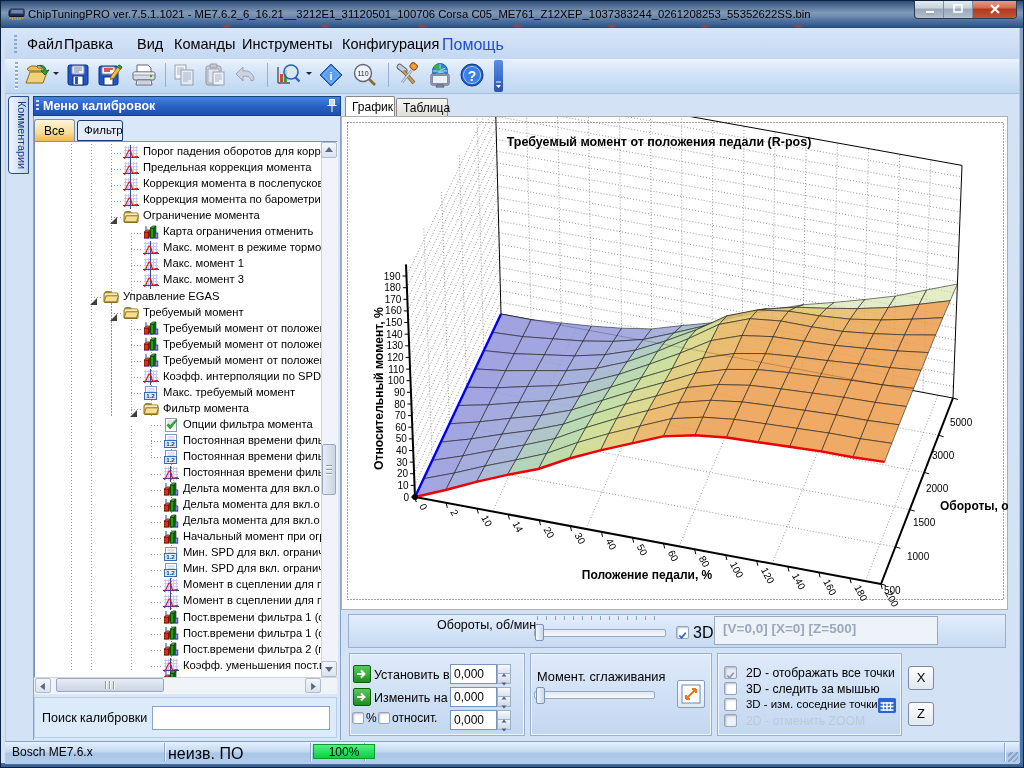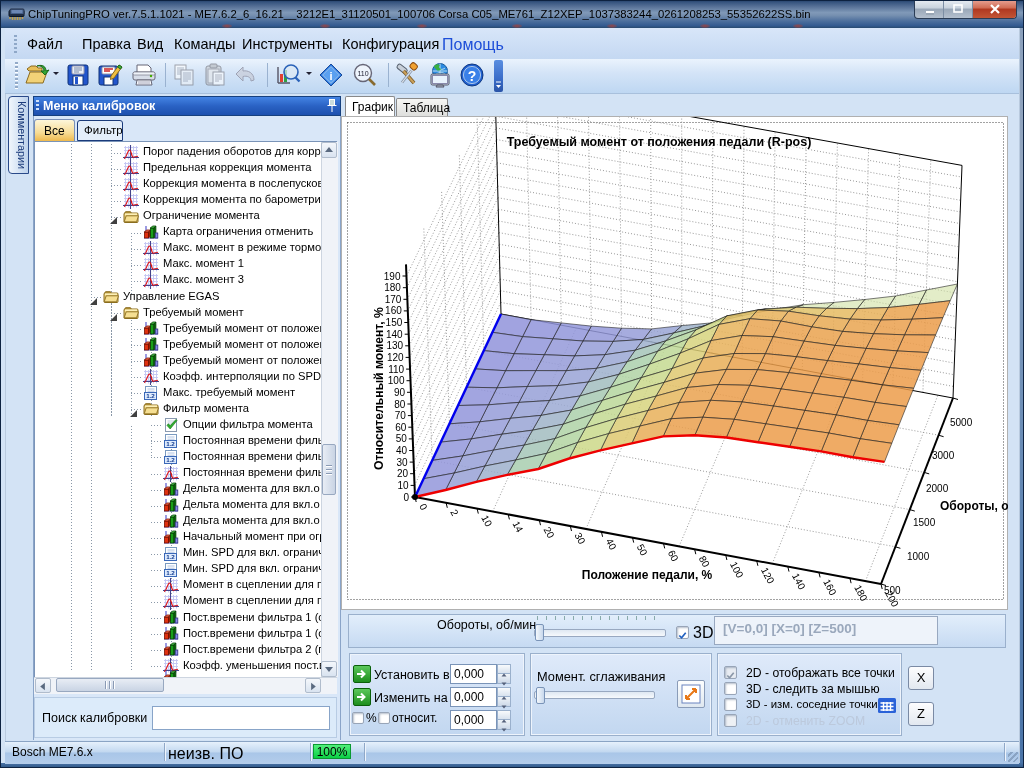--- a/index.html
+++ b/index.html
@@ -31,21 +31,21 @@
       <path d="M4,5 L12,13 M12,5 L4,13" stroke="#fff" stroke-width="2.2"></path>
     </svg>
   </div>
 <div class="ab" style="left:0;top:28px;width:5px;height:736px;background:linear-gradient(180deg,#8ba0bc 0%,#93a6c0 20%,#7a97bb 40%,#5c83b2 70%,#49740e0 100%);border-right:1px solid #b9cade"></div>
 <div class="ab" style="left:1019px;top:28px;width:5px;height:736px;background:linear-gradient(180deg,#8ba0bc 0%,#93a6c0 20%,#7a97bb 40%,#5c83b2 70%,#4a74a8 100%);border-left:1px solid #b9cade"></div>
 <div class="ab" style="left:0;top:763px;width:1024px;height:5px;background:linear-gradient(180deg,#4a74a8,#2d5584)"></div>
 <div class="ab" style="left:0;top:0;width:1024px;height:768px;box-shadow:inset 0 0 0 1px #0d2240;pointer-events:none;z-index:99"></div>
 <div class="ab" style="left:5px;top:28px;width:1014px;height:31px;background:linear-gradient(180deg,#d8e6f9,#c4d8f2)"></div>
 <div class="ab" style="left:14px;top:35px;width:3px;height:18px;background-image:repeating-linear-gradient(180deg,#8fa8c8 0,#8fa8c8 2px,transparent 2px,transparent 4px)"></div>
 <div class="ab" style="left:27px;top:36px;font-size:14.5px;color:#000">Файл</div>
-<div class="ab" style="left:82px;top:36px;font-size:14.5px;color:#000">Правка</div>
+<div class="ab" style="left:64px;top:36px;font-size:14.5px;color:#000">Правка</div>
 <div class="ab" style="left:137px;top:36px;font-size:14.5px;color:#000">Вид</div>
 <div class="ab" style="left:174px;top:36px;font-size:14.5px;color:#000">Команды</div>
 <div class="ab" style="left:242px;top:36px;font-size:14.5px;color:#000">Инструменты</div>
 <div class="ab" style="left:342px;top:36px;font-size:14.5px;color:#000">Конфигурация</div>
 <div class="ab" style="left:442px;top:36px;font-size:16px;color:#1d4ed8">Помощь</div>
 <div class="ab" style="left:5px;top:59px;width:1014px;height:34px;background:linear-gradient(180deg,#eaf3fd 0%,#d4e4f7 40%,#bed7f2 100%);border-bottom:1px solid #a8c0dc"></div>
 <div class="ab" style="left:15px;top:62px;width:3px;height:27px;background-image:repeating-linear-gradient(180deg,#93aac8 0,#93aac8 2px,#fff 2px,#fff 3px,transparent 3px,transparent 4px)"></div>
 <div style="position:absolute;left:24px;top:62px;width:26px;height:26px"><svg width="26" height="26" viewBox="0 0 26 26">
       <path d="M3,7 l4,-3 h5 l2,2 h4 v3 h-13 z" fill="#e8bf5a" stroke="#8a6a20"></path>
       <path d="M2,21 l4,-11 h17 l-4,11 z" fill="#f2d277" stroke="#8a6a20"></path>
@@ -939,13 +939,13 @@
 <div class="ab" style="left:746px;top:714px;font-size:12.2px;color:#bcc9dc">2D - отменить ZOOM</div>
 <div class="ab" style="left:908px;top:666px;width:26px;height:24px;background:linear-gradient(180deg,#fdfdfe,#e2e8f0);border:1px solid #7a8aa4;border-radius:3px;box-sizing:border-box;text-align:center;font-size:13px;color:#000;padding-top:3px">X</div>
 <div class="ab" style="left:908px;top:702px;width:26px;height:24px;background:linear-gradient(180deg,#fdfdfe,#e2e8f0);border:1px solid #7a8aa4;border-radius:3px;box-sizing:border-box;text-align:center;font-size:13px;color:#000;padding-top:3px">Z</div>
 <div class="ab" style="left:5px;top:741px;width:1014px;height:22px;background:linear-gradient(180deg,#e6f1fc 0%,#c2d8f0 45%,#a9c6e8 50%,#b4cdeb 100%);border-top:1px solid #8aa4c4"></div>
 <div class="ab" style="left:164px;top:743px;width:1px;height:18px;background:#8fa8c8;border-right:1px solid #eef4fc"></div>
 <div class="ab" style="left:310px;top:743px;width:1px;height:18px;background:#8fa8c8;border-right:1px solid #eef4fc"></div>
 <div class="ab" style="left:364px;top:743px;width:1px;height:18px;background:#8fa8c8;border-right:1px solid #eef4fc"></div>
 <div class="ab" style="left:1004px;top:743px;width:1px;height:18px;background:#8fa8c8;border-right:1px solid #eef4fc"></div>
 <div class="ab" style="left:12px;top:745px;font-size:12px;color:#000">Bosch ME7.6.x</div>
 <div class="ab" style="left:168px;top:745px;font-size:16px;color:#000">неизв. ПО</div>
-<div class="ab" style="left:313px;top:744px;width:38px;height:15px;background:linear-gradient(180deg,#52f07c,#0ad045);border:1px solid #0a9a30;box-sizing:border-box;text-align:center;font-size:12px;color:#000">100%</div>
+<div class="ab" style="left:313px;top:744px;width:62px;height:15px;background:linear-gradient(180deg,#52f07c,#0ad045);border:1px solid #0a9a30;box-sizing:border-box;text-align:center;font-size:12px;color:#000">100%</div>
 <div class="ab" style="left:1008px;top:752px;width:10px;height:10px;background-image:repeating-linear-gradient(135deg,transparent 0,transparent 2px,#8aa4c4 2px,#8aa4c4 4px)"></div>
 </body></html>

